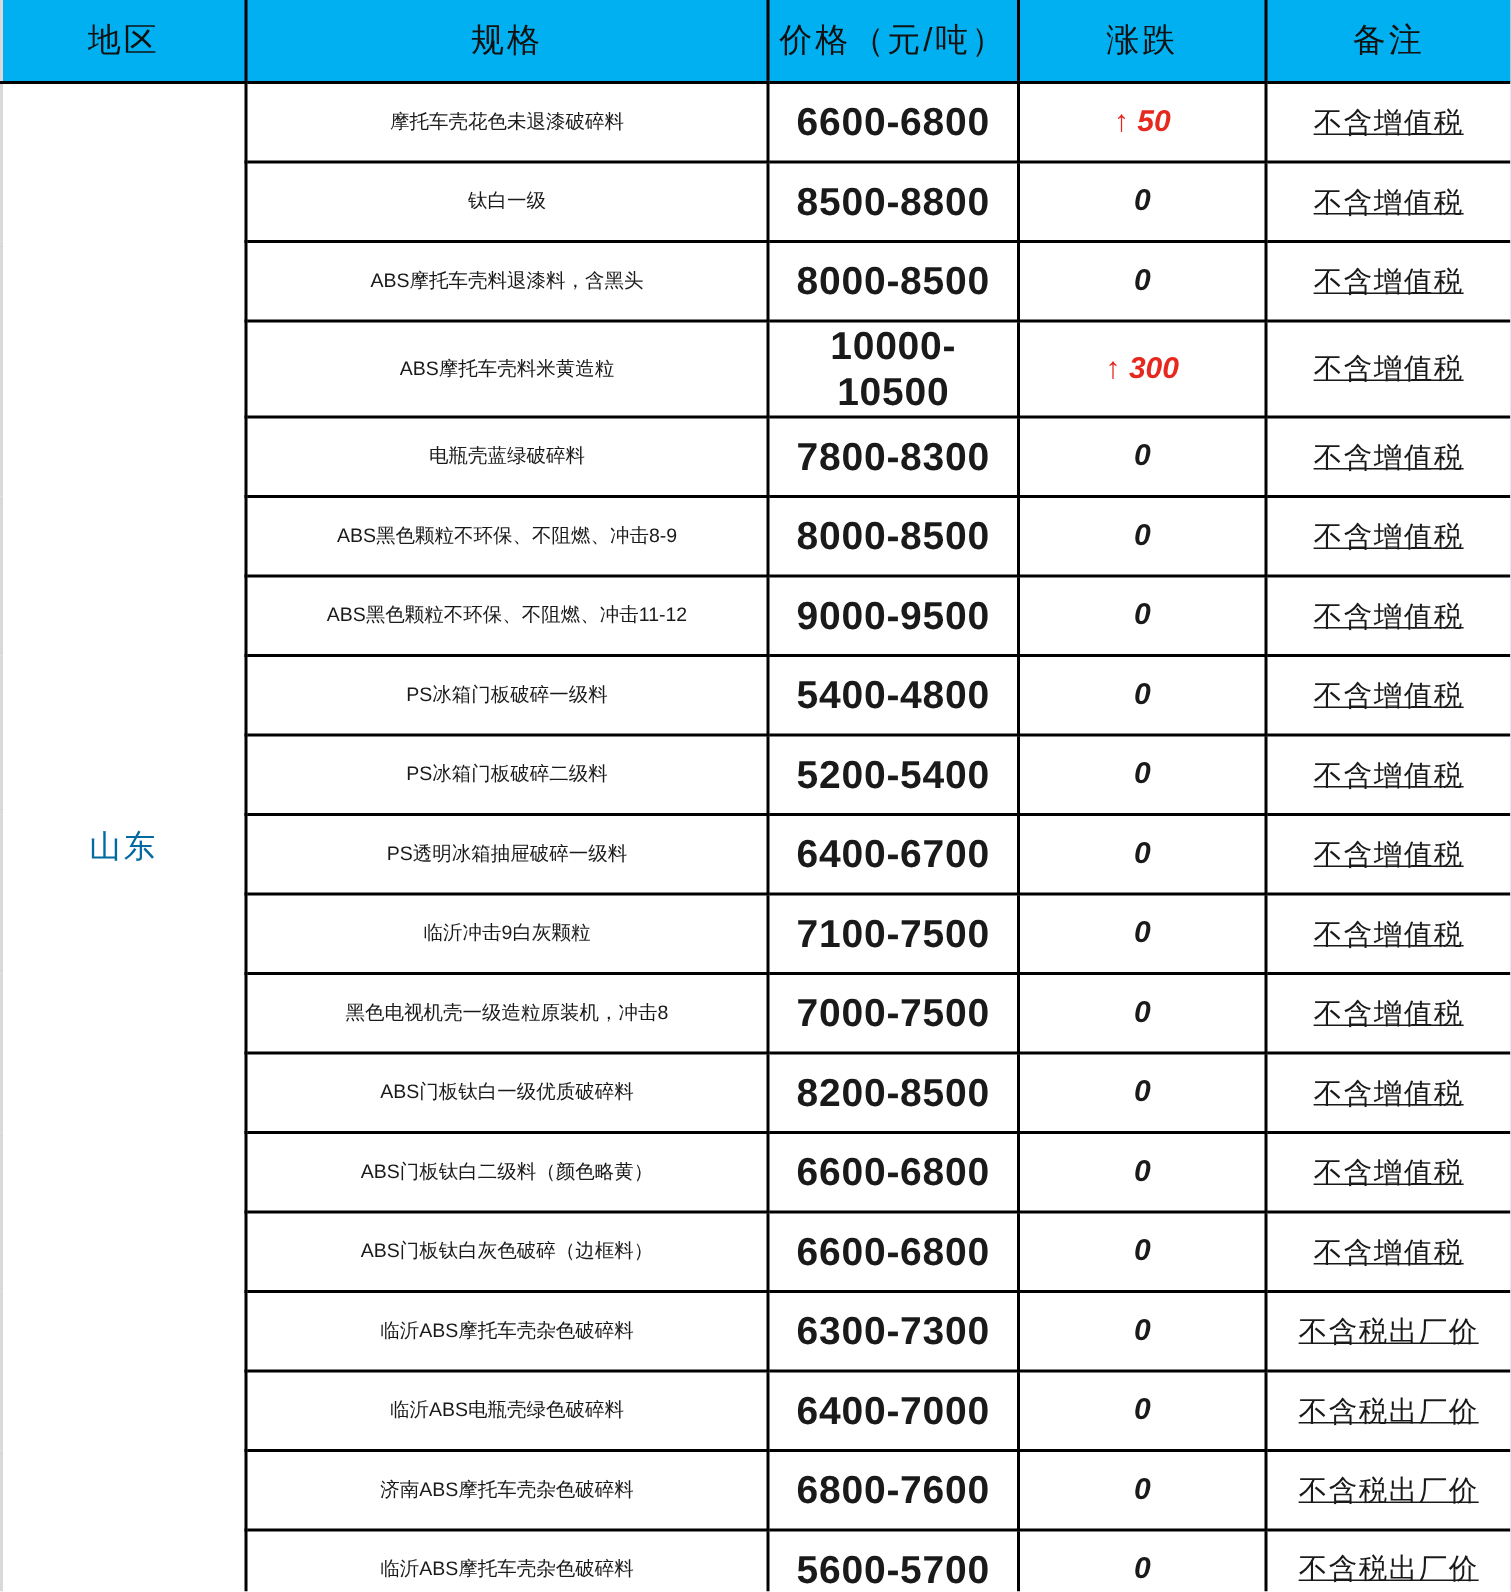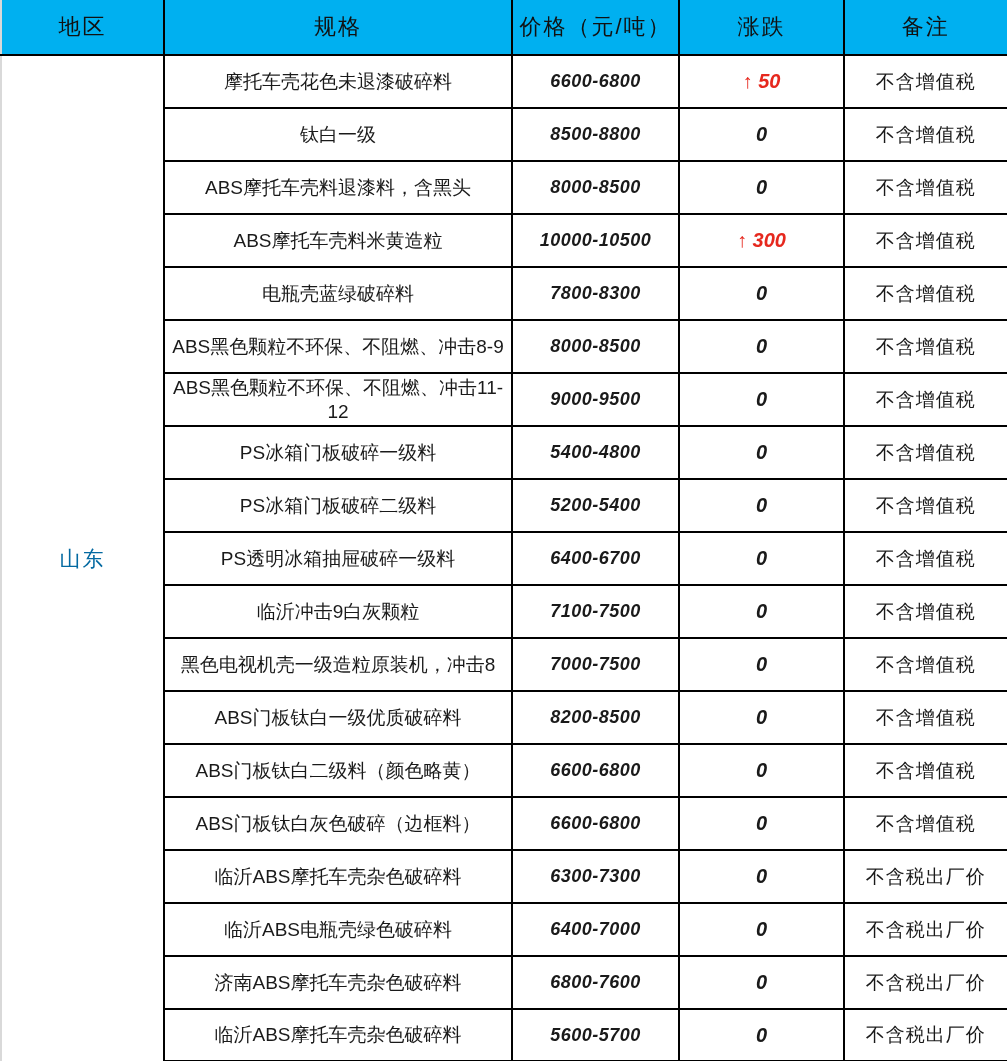--- a/index.html
+++ b/index.html
@@ -52,39 +52,39 @@
   }
   tbody tr { height: 53px; }
 
   td.region-cell {
     font-size: 21px;
     color: #0369a1;
     border-left: 2px solid #d9d9d9;
     letter-spacing: 2px;
   }
   td.spec-cell {
-    font-size: 19px;
+    font-size: 13px;
     line-height: 1.25;
   }
   td.price-cell {
-    font-size: 18px;
+    font-size: 26px;
     font-weight: bold;
     letter-spacing: 0.5px;
-    font-style: italic;
   }
   td.change-cell {
     font-size: 20px;
     font-weight: bold;
     font-style: italic;
   }
   td.change-cell.up { color: #e6281e; }
   td.remark-cell {
     font-size: 19px;
     border-right: 3px solid #6d28d9;
     letter-spacing: 1px;
+    text-decoration: underline;
   }
   tbody tr:last-child td { border-bottom: 4px solid #000000; }
 </style>
 </head>
 <body>
 
 <div class="page">
   <table class="price-table">
     <colgroup>
       <col class="c-region">

